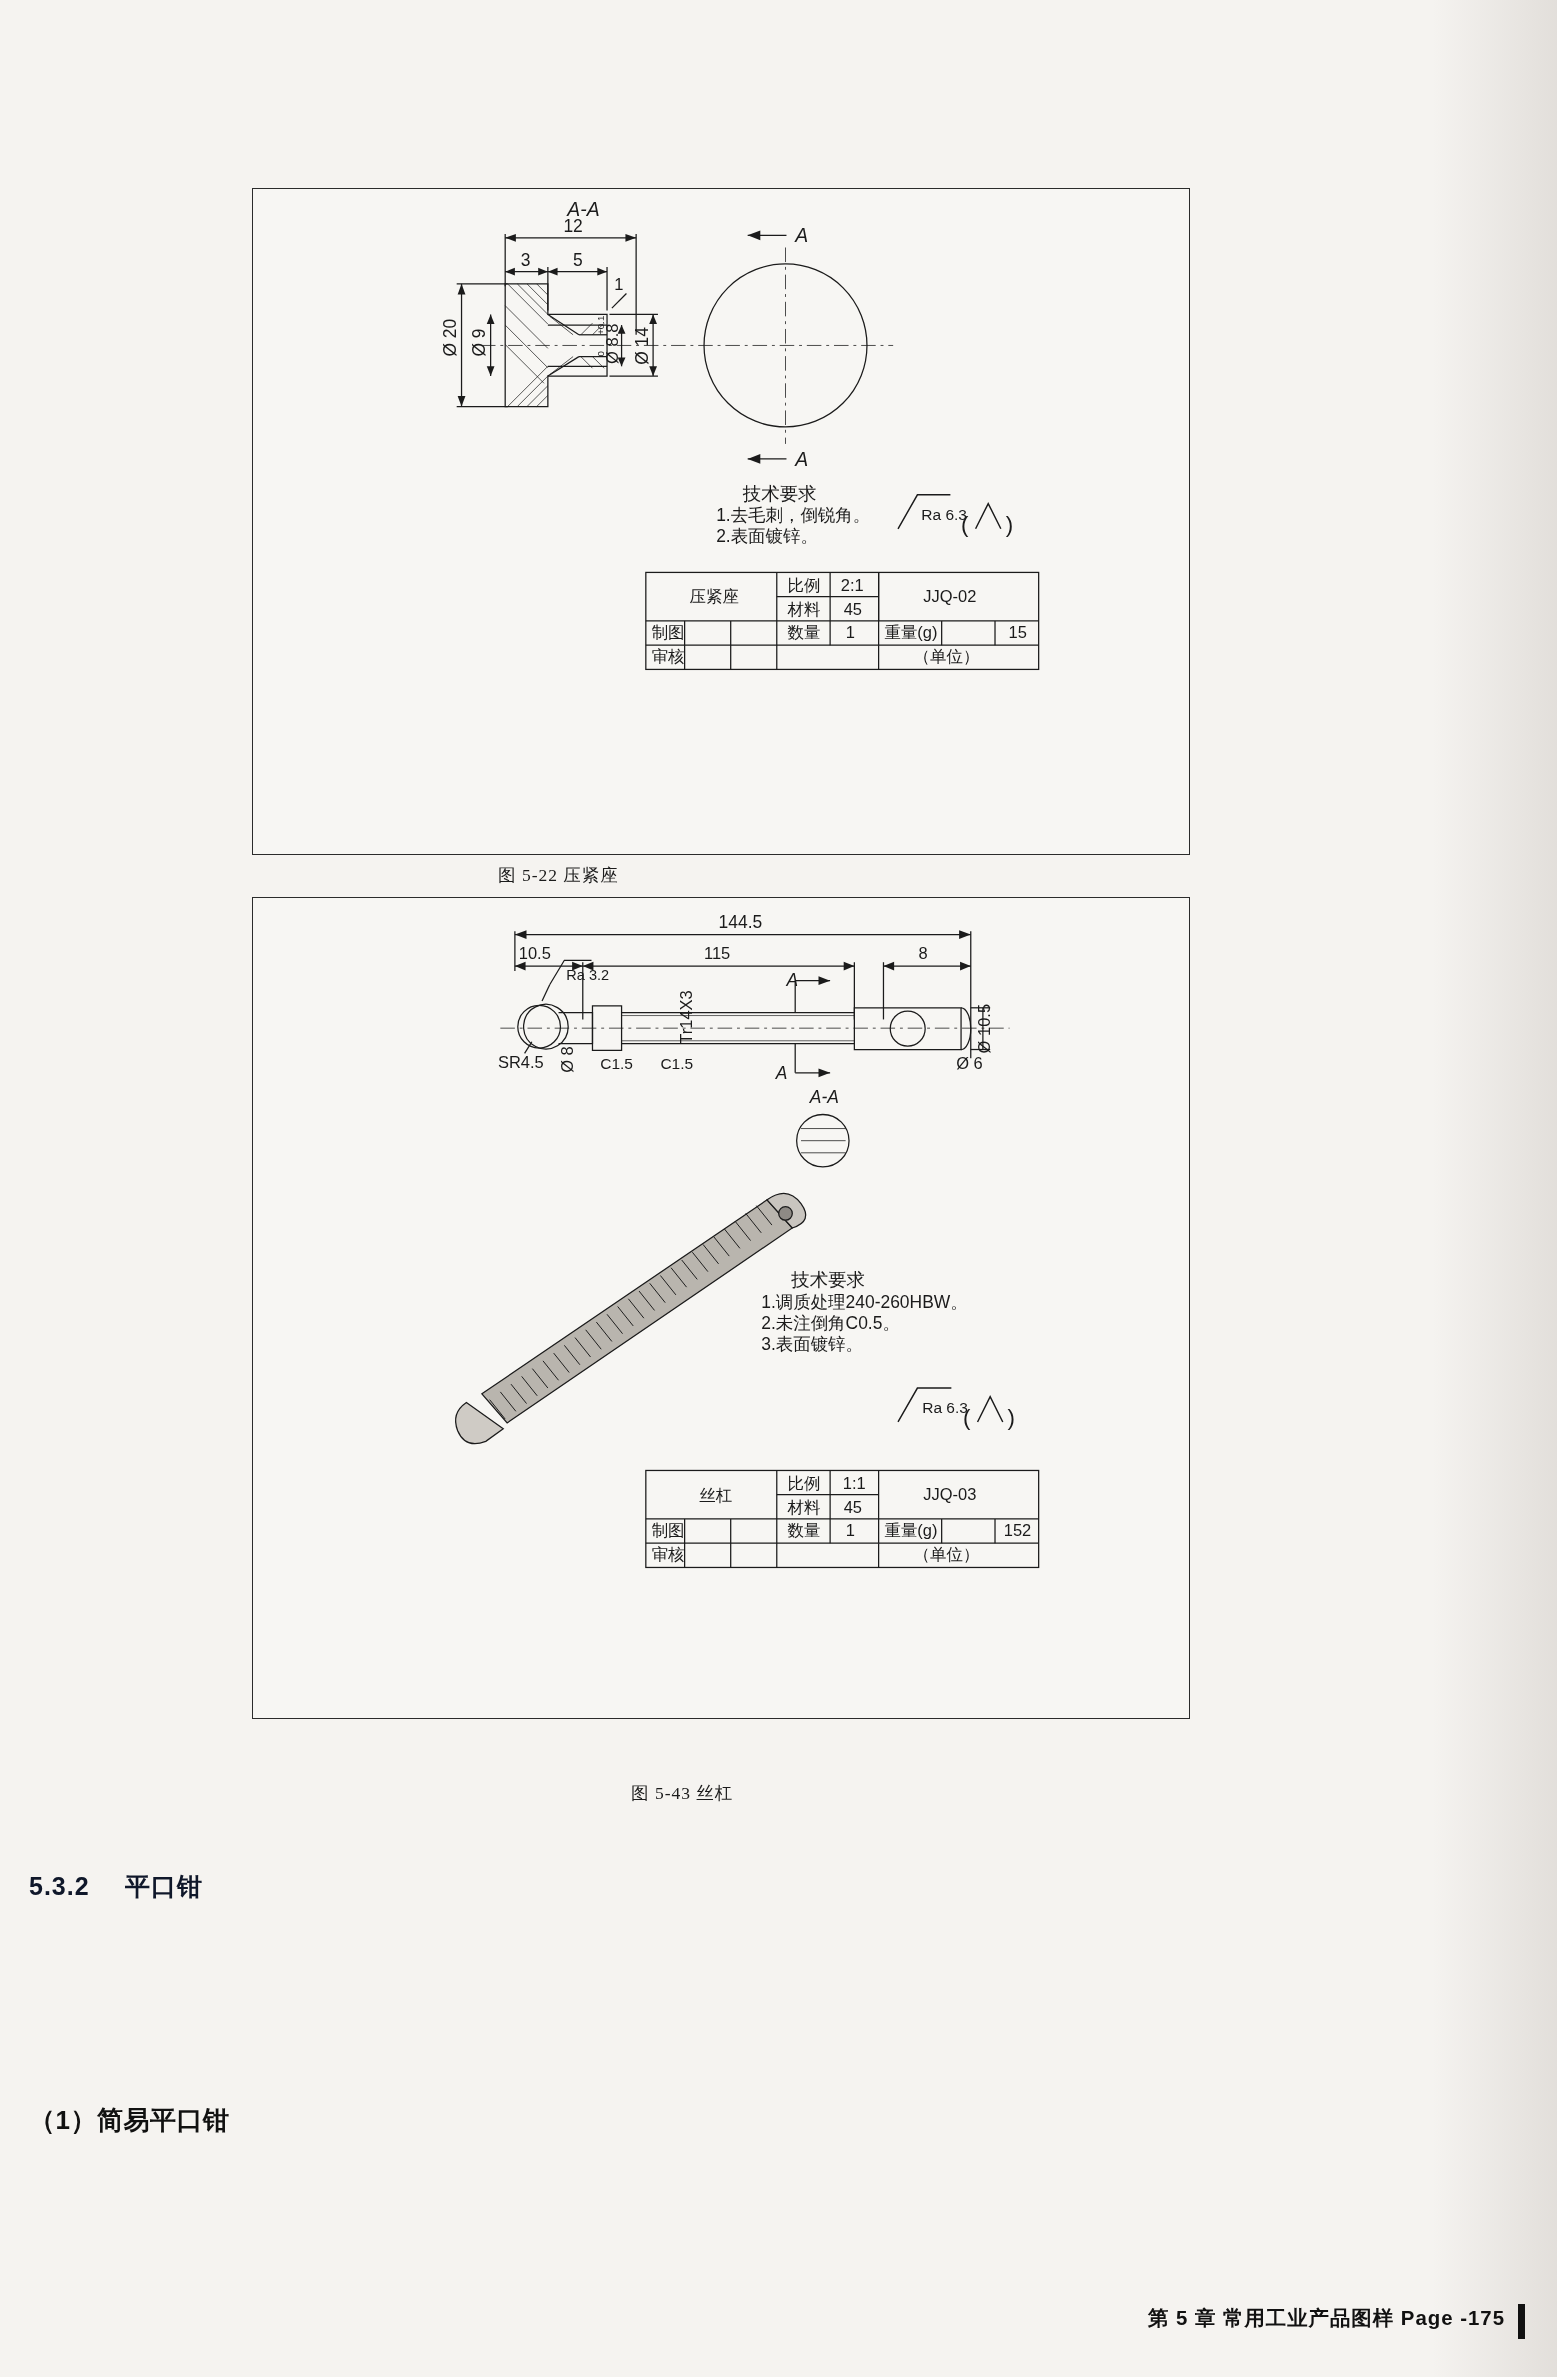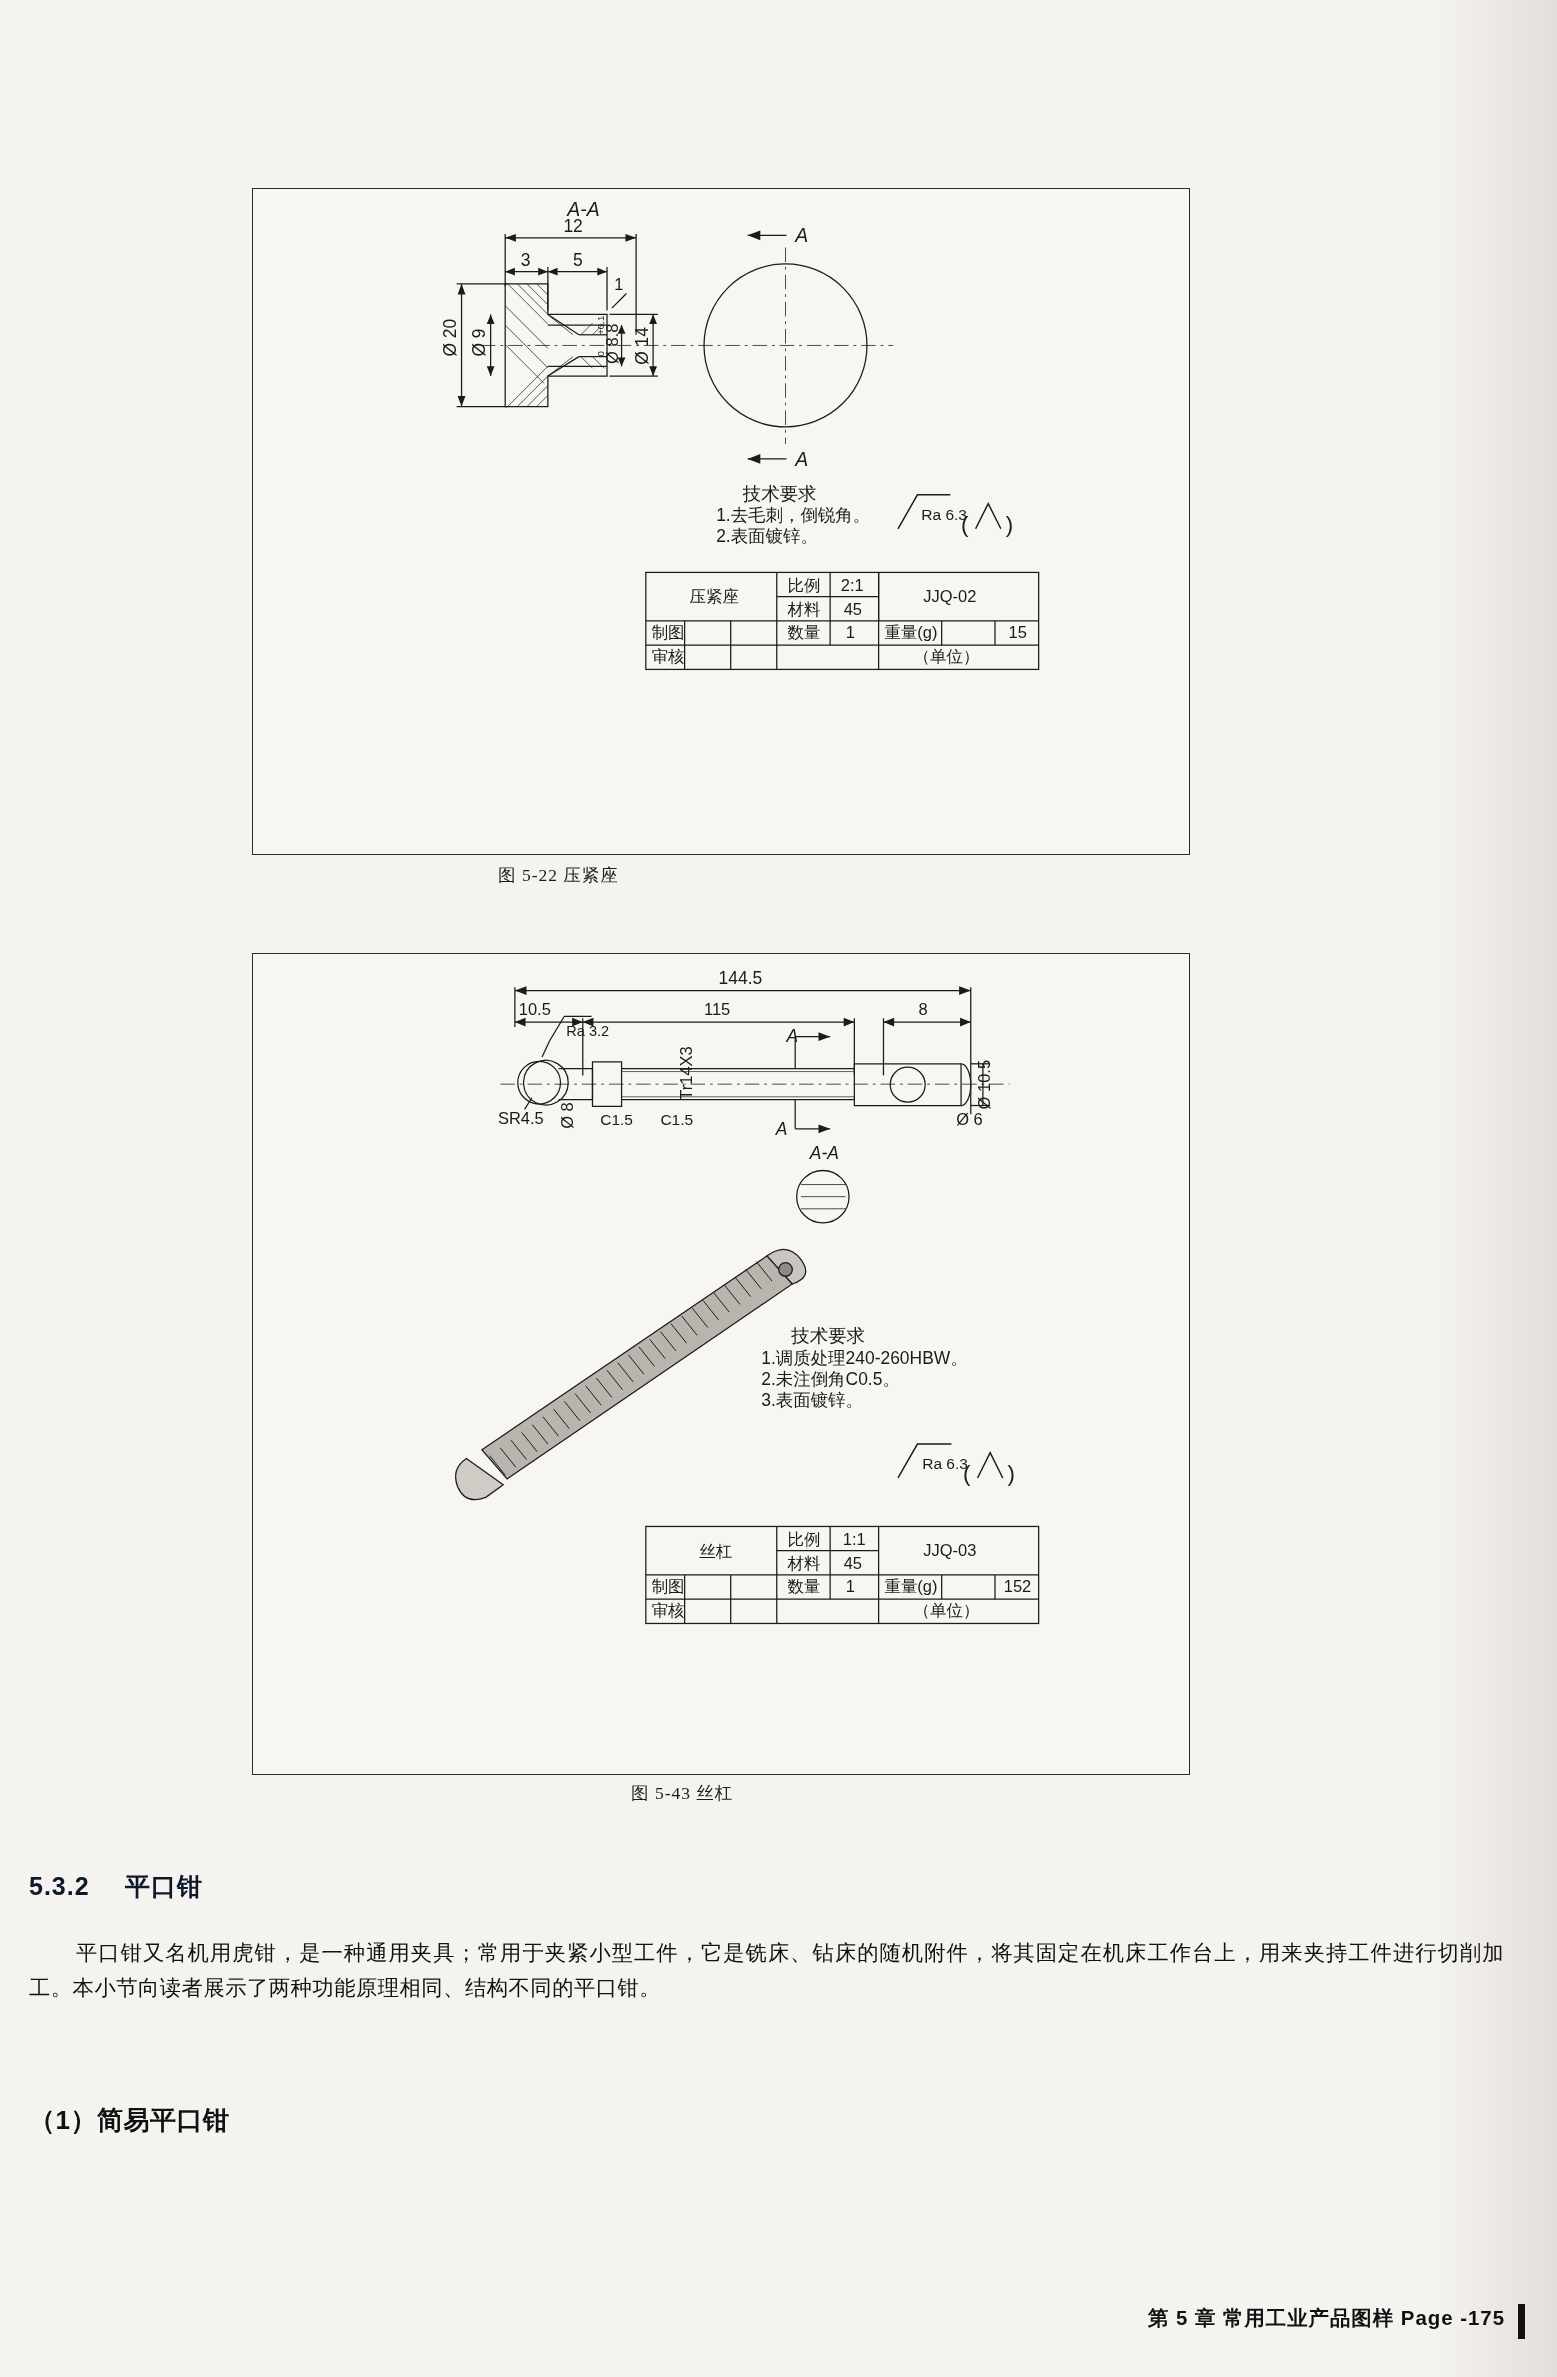--- a/index.html
+++ b/index.html
@@ -20,21 +20,21 @@
     position:absolute;right:0;top:0;width:126px;height:100%;
     background:linear-gradient(to right, rgba(0,0,0,0.0), rgba(140,130,120,0.18));
     pointer-events:none;
   }
   .fig-frame{
     position:absolute;
     border:1.5px solid #2b2b2b;
     background:#f7f6f3;
   }
   .fig1{ left:252px; top:188px; width:936px; height:665px;}
-  .fig2{ left:252px; top:953px; width:936px; height:820px;}
+  .fig2{ left:252px; top:897px; width:936px; height:820px;}
   .caption{
     position:absolute;
     font-family:"Liberation Serif", serif;
     font-size:17.5px;
     color:#1c1c1c;
     letter-spacing:1px;
     white-space:nowrap;
   }
   .cap1{ left:478px; top:863px;margin-left:20px;}
   .cap2{ left:631px; top:1781px;}
@@ -403,21 +403,20 @@
     </svg>
   </div>
   <div class="caption cap2">图 5-43   丝杠</div>
 
   <div class="sec-head">
     <span>5.3.2</span>
     <span style="display:inline-block;width:19.4px"></span>
     <span>平口钳</span>
   </div>
 
-  <div class="para p1">平口钳又名机用虎钳，是一种通用夹具；常用于夹紧小型工件，它是铣床、钻床的随机附件，将其固定在机床工作台上，用来夹持工件进行切削加工。本小节向读者展示了两种功能原理相同、结构不同的平口钳。</div>
 
   <div class="sub-head">（1）简易平口钳</div>
 
 
   <div class="footer">第 5 章   常用工业产品图样   Page -175</div>
   <div class="footer-bar"></div>
 
 </div>
 
 

